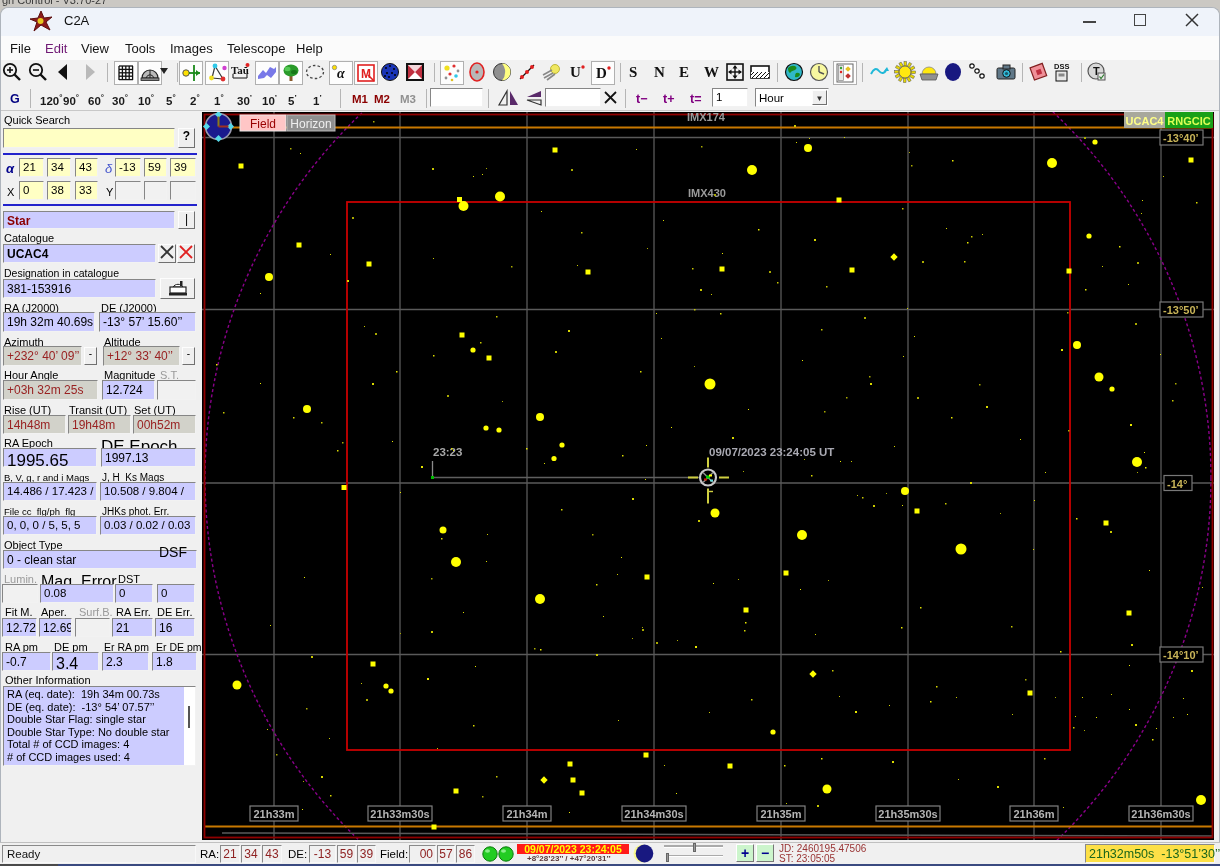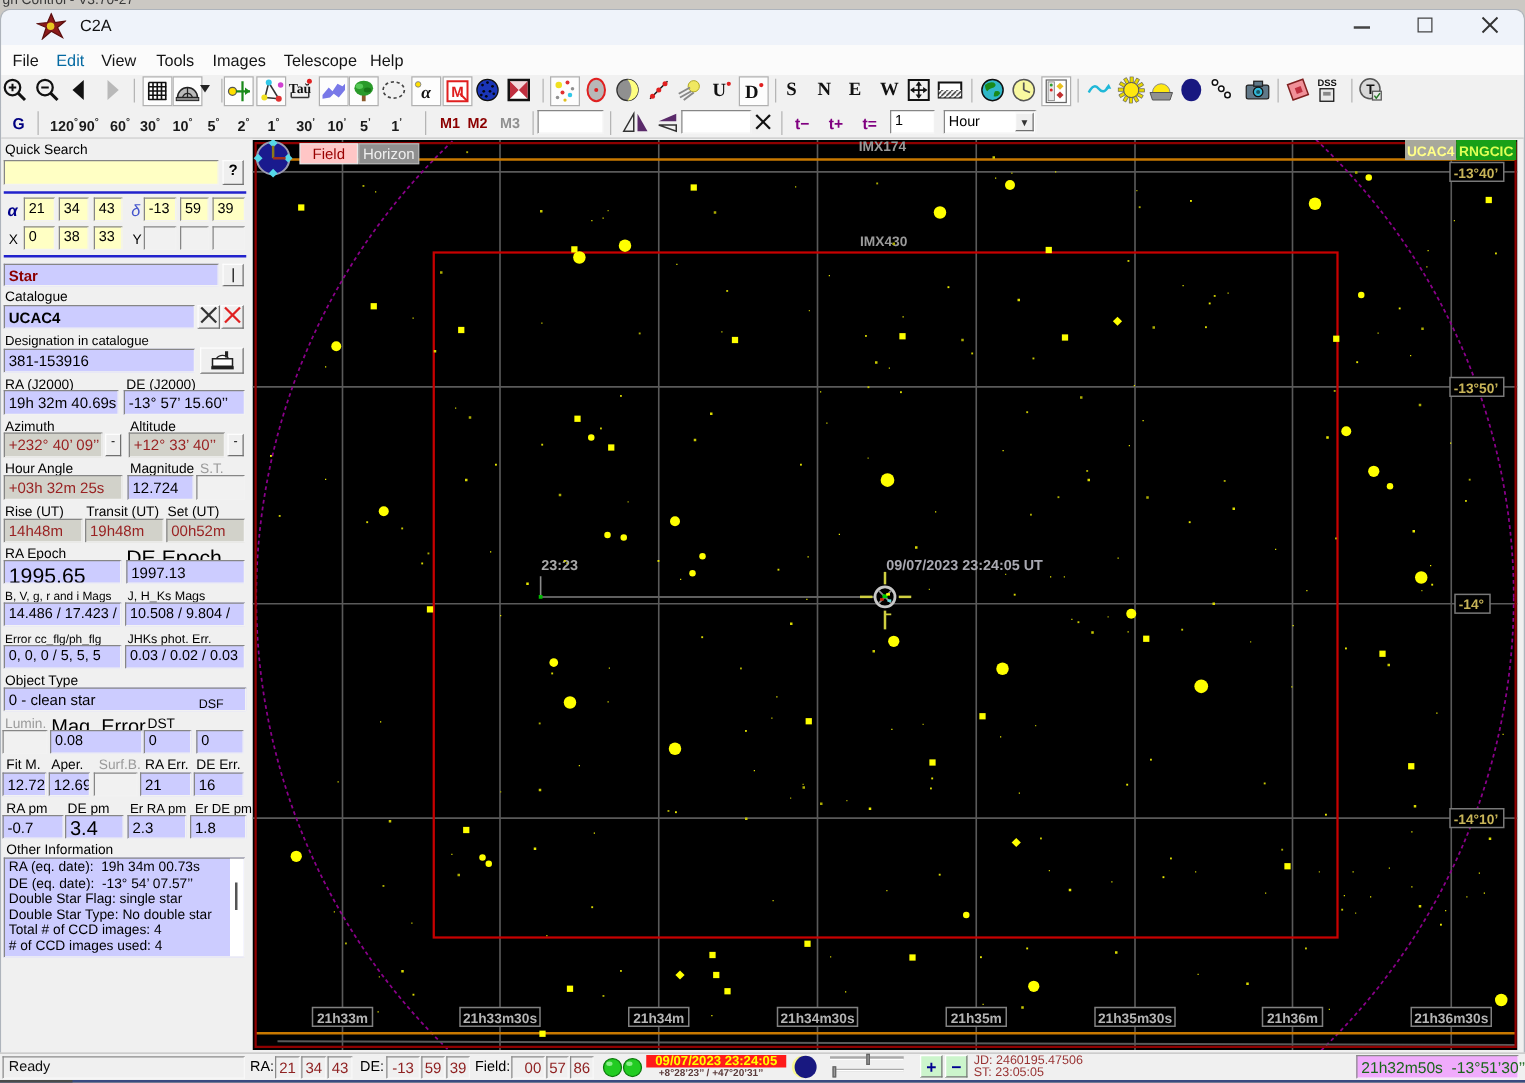--- a/index.html
+++ b/index.html
@@ -28,21 +28,21 @@
   </svg>
 <div class="abs" style="left:64px;top:13px;font-size:13px;color:#111">C2A</div>
 <div class="abs" style="left:1083px;top:21px;width:13px;height:1.6px;background:#444"></div>
 <div class="abs" style="left:1134px;top:14px;width:12px;height:12px;border:1.4px solid #444"></div>
 <svg class="abs" style="left:1185px;top:13px" width="14" height="14">
     <line x1="1" y1="1" x2="13" y2="13" stroke="#333" stroke-width="1.5"></line>
     <line x1="13" y1="1" x2="1" y2="13" stroke="#333" stroke-width="1.5"></line>
   </svg>
 <div class="abs" style="left:1px;top:36px;width:1218px;height:24px;background:#fbfbfb"></div>
 <div class="abs" style="left:10px;top:41px;font-size:13px;color:#151515">File</div>
-<div class="abs" style="left:45px;top:41px;font-size:13px;color:#0369a1">Edit</div>
+<div class="abs" style="left:45px;top:41px;font-size:13px;color:#701a75">Edit</div>
 <div class="abs" style="left:81px;top:41px;font-size:13px;color:#151515">View</div>
 <div class="abs" style="left:125px;top:41px;font-size:13px;color:#151515">Tools</div>
 <div class="abs" style="left:170px;top:41px;font-size:13px;color:#151515">Images</div>
 <div class="abs" style="left:227px;top:41px;font-size:13px;color:#151515">Telescope</div>
 <div class="abs" style="left:296px;top:41px;font-size:13px;color:#151515">Help</div>
 <div class="abs" style="left:1px;top:60px;width:1218px;height:26px;background:#f1f1f1"></div>
 <div class="abs" style="left:1px;top:86px;width:1218px;height:25px;background:#f1f1f1;border-bottom:1px solid #c8c8c8"></div>
 <div class="ti" style="left:1px;width:24px"><svg width="22" height="22" viewBox="0 0 22 22">
       <circle cx="9" cy="9" r="6.2" fill="none" stroke="#111" stroke-width="1.8"></circle>
       <line x1="13.5" y1="13.5" x2="19" y2="19" stroke="#111" stroke-width="2.4"></line>
@@ -387,30 +387,30 @@
 <div class="f grayf" style="left:68px;top:415px;width:63px;height:19px;font-size:12px">19h48m</div>
 <div class="f grayf" style="left:133px;top:415px;width:63px;height:19px;font-size:12px">00h52m</div>
 <div class="lbl" style="left:4px;top:437px;color:#000;font-size:11px">RA Epoch</div>
 <div class="lbl" style="left:101px;top:437px;color:#000;font-size:17px">DE Epoch</div>
 <div class="f lav" style="left:3px;top:448px;width:94px;height:19px;font-size:17px">1995.65</div>
 <div class="f lav" style="left:101px;top:448px;width:95px;height:19px;font-size:12px">1997.13</div>
 <div class="lbl" style="left:4px;top:472px;color:#000;font-size:9.5px">B, V, g, r and i Mags</div>
 <div class="lbl" style="left:102px;top:472px;color:#000;font-size:10px">J, H_Ks Mags</div>
 <div class="f lav" style="left:3px;top:482px;width:94px;height:19px;">14.486 / 17.423 /</div>
 <div class="f lav" style="left:100px;top:482px;width:96px;height:19px;">10.508 / 9.804 /</div>
-<div class="lbl" style="left:4px;top:506px;color:#000;font-size:9.5px">Error cc_flg/ph_flg</div>
+<div class="lbl" style="left:4px;top:506px;color:#000;font-size:9.5px">File cc_flg/ph_flg</div>
 <div class="lbl" style="left:102px;top:506px;color:#000;font-size:10px">JHKs phot. Err.</div>
 <div class="f lav" style="left:3px;top:516px;width:94px;height:19px;">0, 0, 0 / 5, 5, 5</div>
 <div class="f lav" style="left:100px;top:516px;width:96px;height:19px;">0.03 / 0.02 / 0.03</div>
 <div class="lbl" style="left:4px;top:539px;color:#000;font-size:11px">Object Type</div>
 <div class="f lav" style="left:3px;top:550px;width:194px;height:19px;font-size:12px">0 - clean star</div>
 <div class="lbl" style="left:4px;top:573px;color:#9a9a9a;font-size:11px">Lumin.</div>
 <div class="lbl" style="left:41px;top:573px;color:#000;font-size:16px">Mag. Error</div>
 <div class="lbl" style="left:118px;top:573px;color:#000;font-size:11px">DST</div>
-<div class="lbl" style="left:159px;top:558px;color:#000;font-size:10px">DSF</div>
+<div class="lbl" style="left:159px;top:544px;color:#000;font-size:14px">DSF</div>
 <div class="f plain" style="left:2px;top:584px;width:36px;height:19px;"></div>
 <div class="f lav" style="left:40px;top:584px;width:74px;height:19px;">0.08</div>
 <div class="f lav" style="left:115px;top:584px;width:38px;height:19px;">0</div>
 <div class="f lav" style="left:157px;top:584px;width:38px;height:19px;">0</div>
 <div class="lbl" style="left:5px;top:606px;color:#000;font-size:11px">Fit M.</div>
 <div class="lbl" style="left:41px;top:606px;color:#000;font-size:11px">Aper.</div>
 <div class="lbl" style="left:79px;top:606px;color:#9a9a9a;font-size:11px">Surf.B.</div>
 <div class="lbl" style="left:116px;top:606px;color:#000;font-size:11px">RA Err.</div>
 <div class="lbl" style="left:157px;top:606px;color:#000;font-size:11px">DE Err.</div>
 <div class="f lav" style="left:2px;top:618px;width:35px;height:19px;font-size:12px">12.72</div>
@@ -841,14 +841,14 @@
     <ellipse cx="9.5" cy="9.5" rx="9" ry="9" fill="#f8f890"></ellipse>
     <ellipse cx="11.5" cy="9.5" rx="8.8" ry="9" fill="#181880"></ellipse>
   </svg>
 <div class="abs" style="left:664px;top:845px;width:59px;height:2.5px;background:#aaa;border-bottom:1px solid #fff"></div>
 <div class="abs" style="left:693px;top:843px;width:3px;height:9px;background:#999;border:1px solid #666"></div>
 <div class="abs" style="left:666px;top:854.5px;width:57px;height:2.5px;background:#aaa;border-bottom:1px solid #fff"></div>
 <div class="abs" style="left:666px;top:852.5px;width:3px;height:9px;background:#999;border:1px solid #666"></div>
 <div class="abs" style="left:736px;top:844px;width:18px;height:18px;background:#ccf5cc;border:1px solid;border-color:#fff #777 #777 #fff;color:#000090;font-weight:bold;font-size:14px;text-align:center;line-height:16px">+</div>
 <div class="abs" style="left:756px;top:844px;width:18px;height:18px;background:#ccf5cc;border:1px solid;border-color:#fff #777 #777 #fff;color:#000090;font-weight:bold;font-size:14px;text-align:center;line-height:16px">−</div>
 <div class="abs" style="left:779px;top:844px;font-size:10px;color:#993333;line-height:9.5px">JD: 2460195.47506<br>ST: 23:05:05</div>
-<div class="abs" style="left:1085px;top:844px;width:130px;height:19px;border:1px solid;border-color:#8a8a8a #f8f8f8 #f8f8f8 #8a8a8a;background:#f0abfc;color:#1a661a;font-size:12.5px;padding:2px 0 0 3px;white-space:nowrap">21h32m50s&nbsp; -13°51’30’’</div>
+<div class="abs" style="left:1085px;top:844px;width:130px;height:19px;border:1px solid;border-color:#8a8a8a #f8f8f8 #f8f8f8 #8a8a8a;background:#fde047;color:#1a661a;font-size:12.5px;padding:2px 0 0 3px;white-space:nowrap">21h32m50s&nbsp; -13°51’30’’</div>
 <div class="abs" style="left:0;top:863.5px;width:1220px;height:2.5px;background:#3a4a80"></div>
 <div class="abs" style="left:0;top:863.5px;width:58px;height:2.5px;background:#4a4a4a"></div>
 </body></html>

